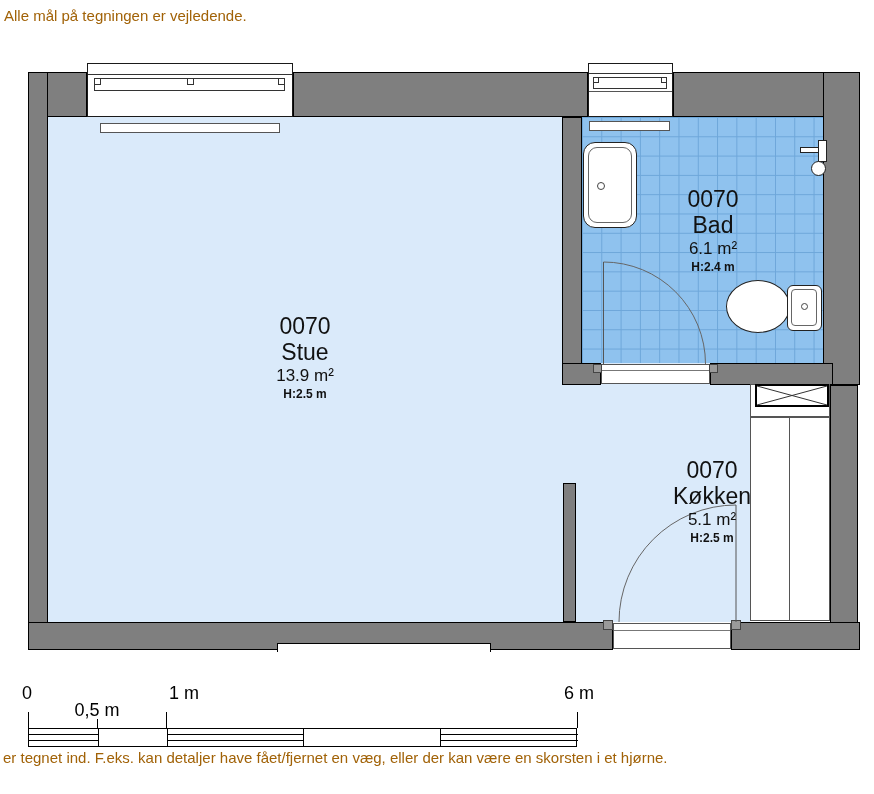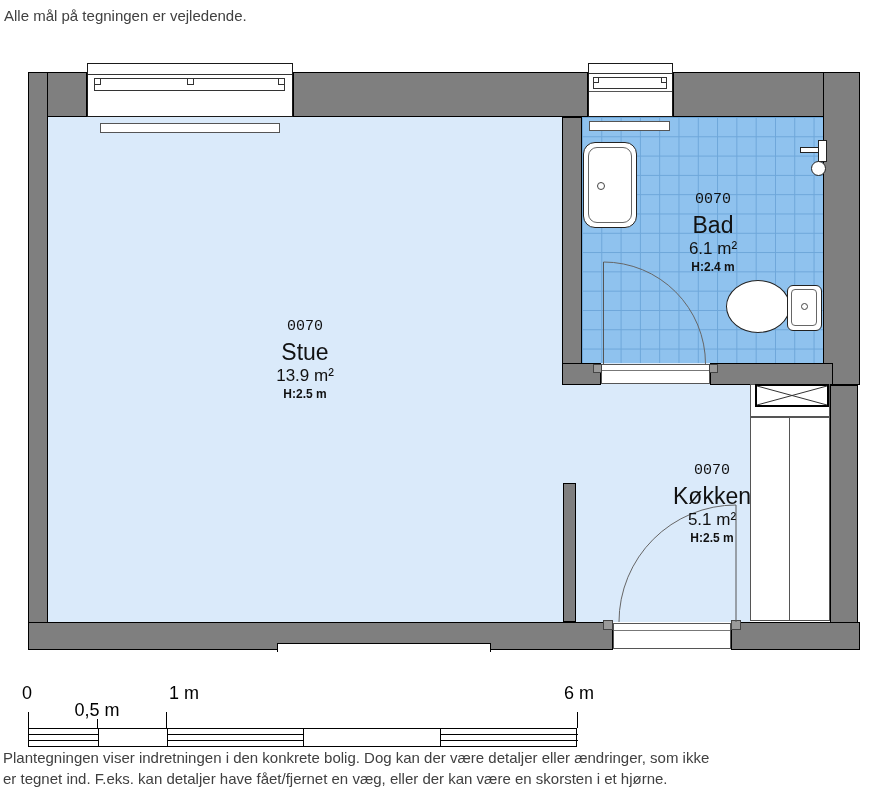--- a/index.html
+++ b/index.html
@@ -21,25 +21,25 @@
   .tiles{
     position:absolute;box-sizing:border-box;background-color:var(--bath-tile-fill);
     background-image:linear-gradient(var(--bath-tile-grid) 1px, transparent 1px),
                      linear-gradient(90deg, var(--bath-tile-grid) 1px, transparent 1px);
     background-size:19.3px 19.3px;
   }
   .white-box{position:absolute;box-sizing:border-box;background:#fff;border:1.5px solid #1a1a1a;}
   .thin-box{position:absolute;box-sizing:border-box;background:#fff;border:1px solid #555;}
   .jamb{position:absolute;box-sizing:border-box;background:#9a9a9a;border:1px solid #444;}
   .room-label{position:absolute;transform:translateX(-50%);text-align:center;white-space:nowrap;}
-  .rl-id{font-size:15px;line-height:25px;font-family:Liberation Mono, monospace;}
+  .rl-id{font-size:23px;line-height:25px;}
   .rl-name{font-size:23px;line-height:26px;}
   .rl-area{font-size:17px;line-height:21px;}
   .rl-h{font-size:12px;line-height:17px;font-weight:bold;}
-  .note{position:absolute;font-size:15px;line-height:21px;color:#404040;}
+  .note{position:absolute;font-size:15px;line-height:21px;color:#a16207;}
   .scale-label{position:absolute;font-size:18px;color:#000;white-space:nowrap;}
   .tick{position:absolute;width:0;border-left:1px solid #000;}
   .sb-div{position:absolute;top:0;bottom:0;width:0;border-left:1px solid #000;}
   .sb-seg{position:absolute;top:0;bottom:0;}
   .sb-line{position:absolute;left:0;right:0;height:0;border-top:1px solid #000;}
   svg.overlay{position:absolute;left:0;top:0;pointer-events:none;}
 </style>
 </head>
 <body>
 
@@ -172,15 +172,14 @@
         <div class="sb-line" style="top:11px;"></div>
     </div>
     <div class="sb-div" style="left:69px;"></div>
     <div class="sb-div" style="left:138px;"></div>
     <div class="sb-div" style="left:274px;"></div>
     <div class="sb-div" style="left:411px;"></div>
   </div>
 </div>
 
 <div class="note" style="left:3px;top:747px;width:868px;">
-  <div>Plantegningen viser indretningen i den konkrete bolig. Dog kan der være detaljer eller ændringer, som ikke</div>
   <div>er tegnet ind. F.eks. kan detaljer have fået/fjernet en væg, eller der kan være en skorsten i et hjørne.</div>
 </div>
 
 </body></html>

